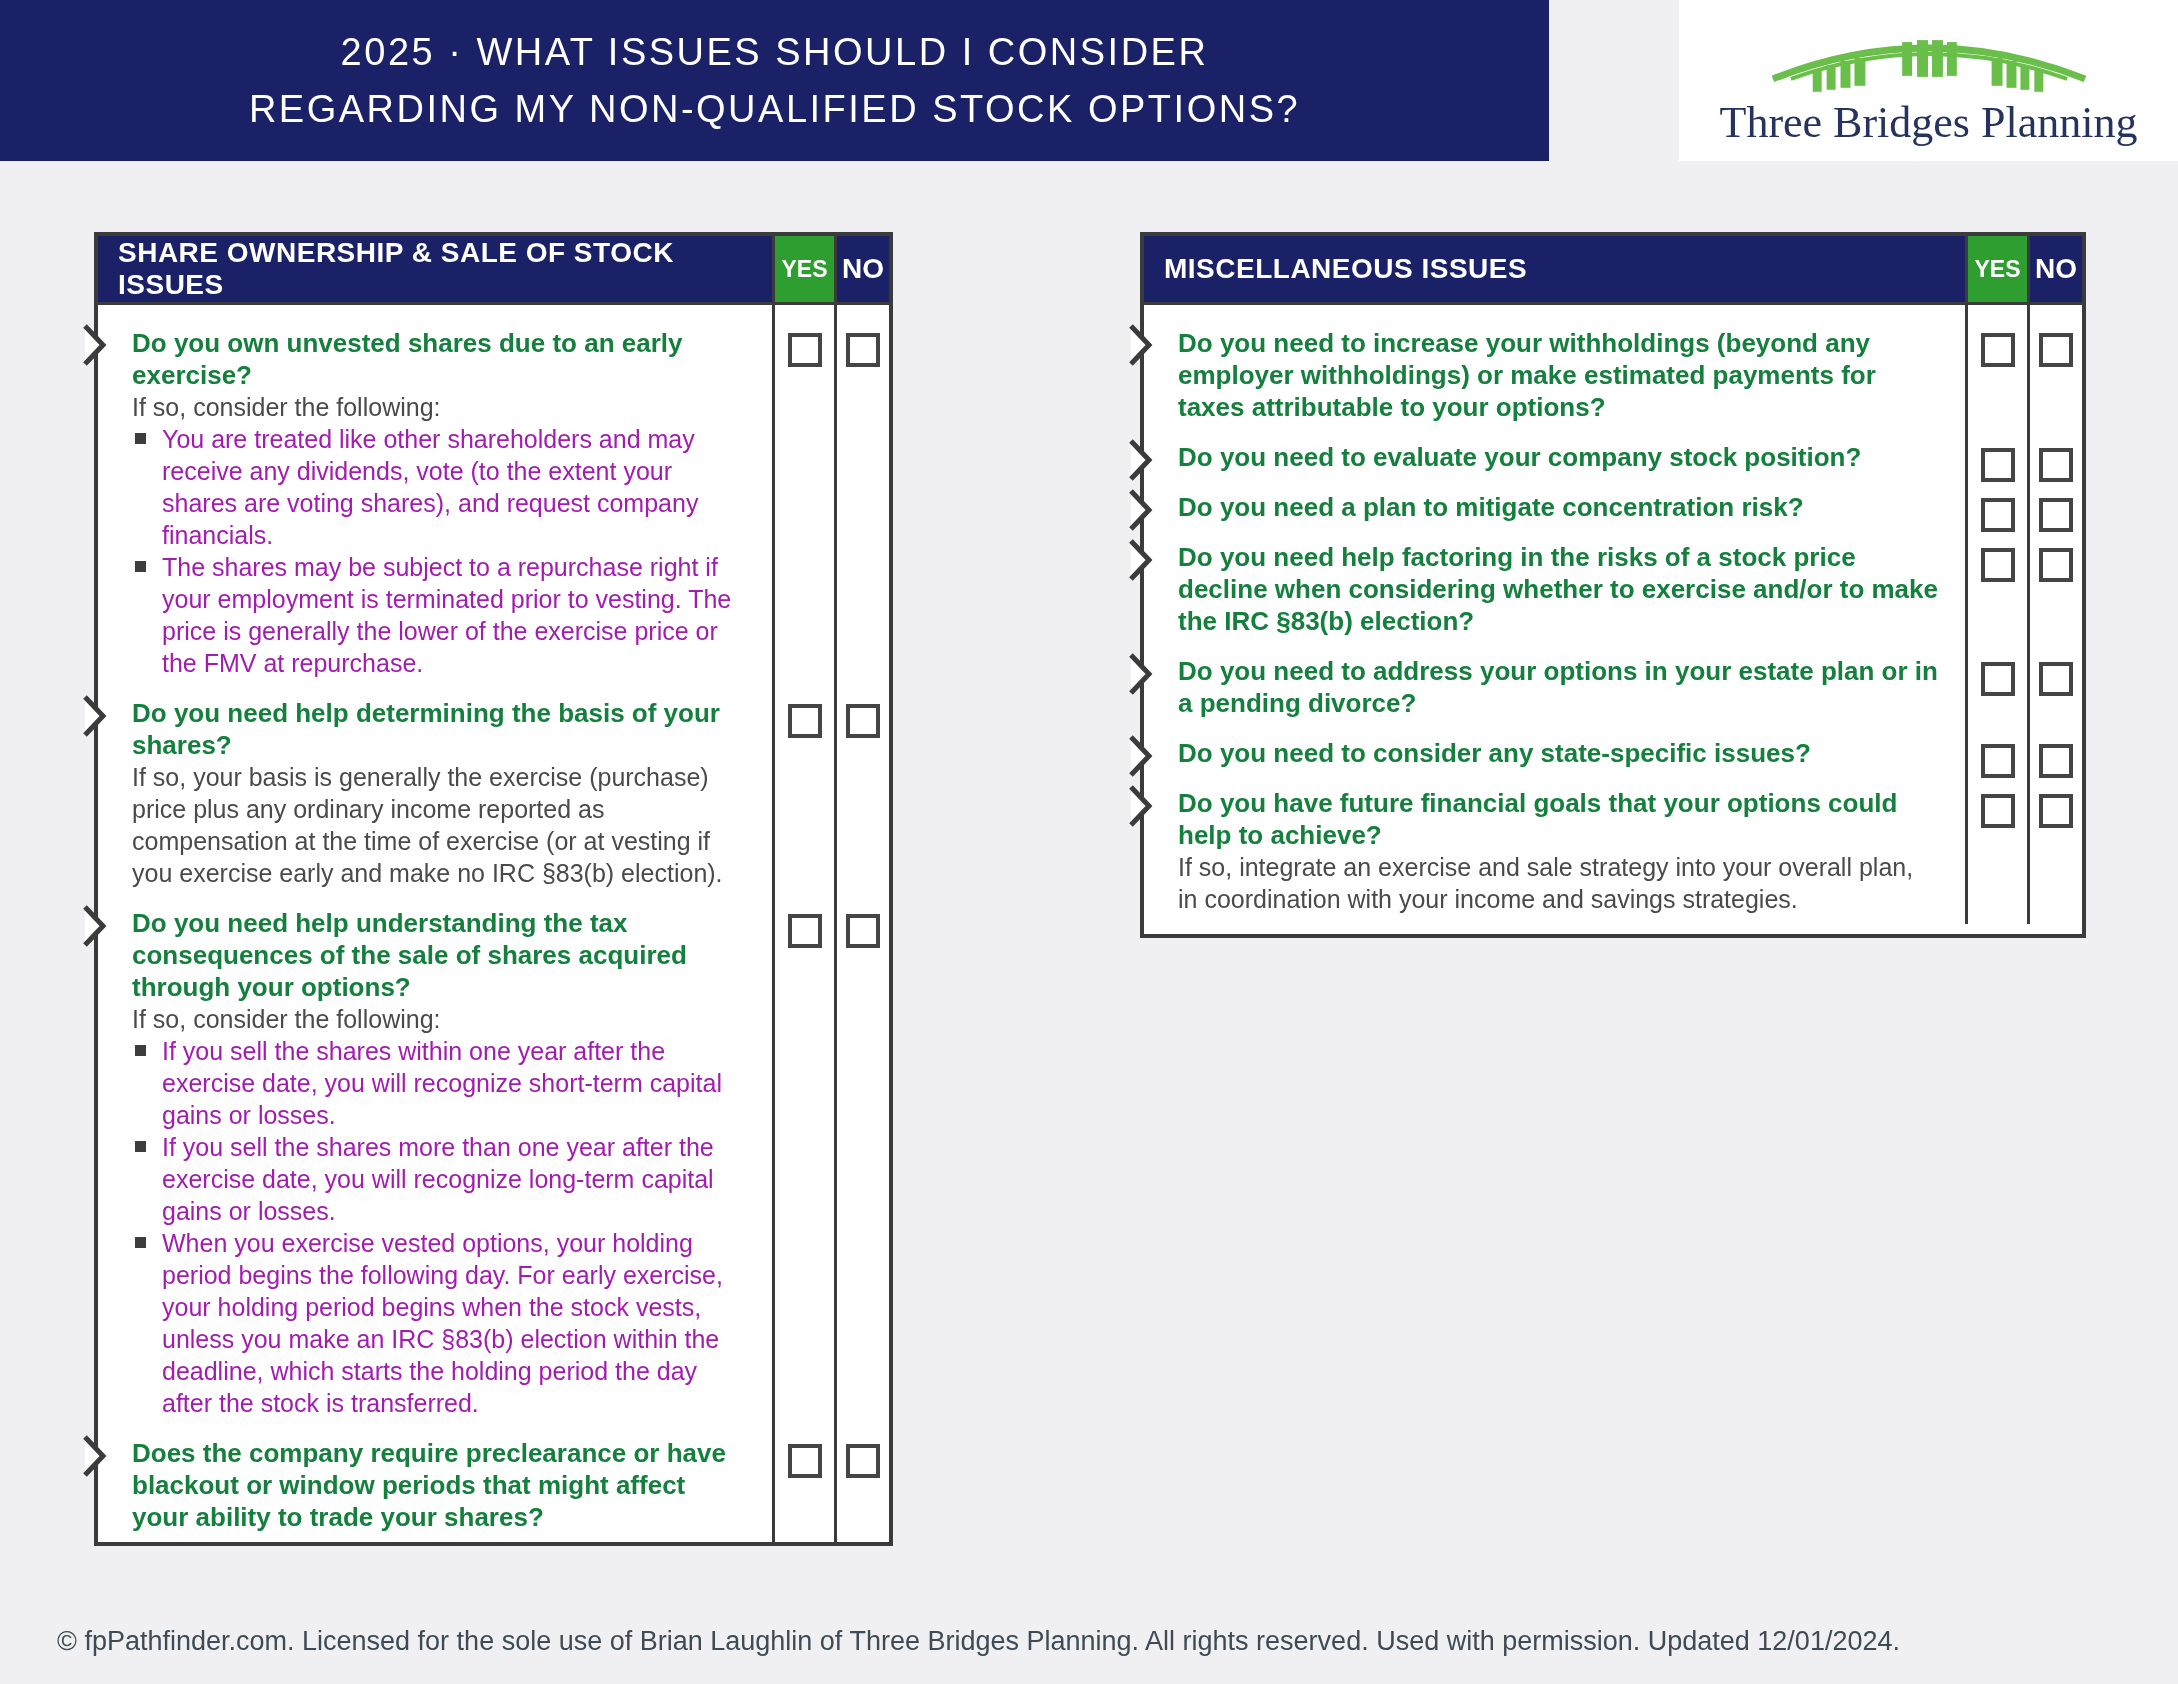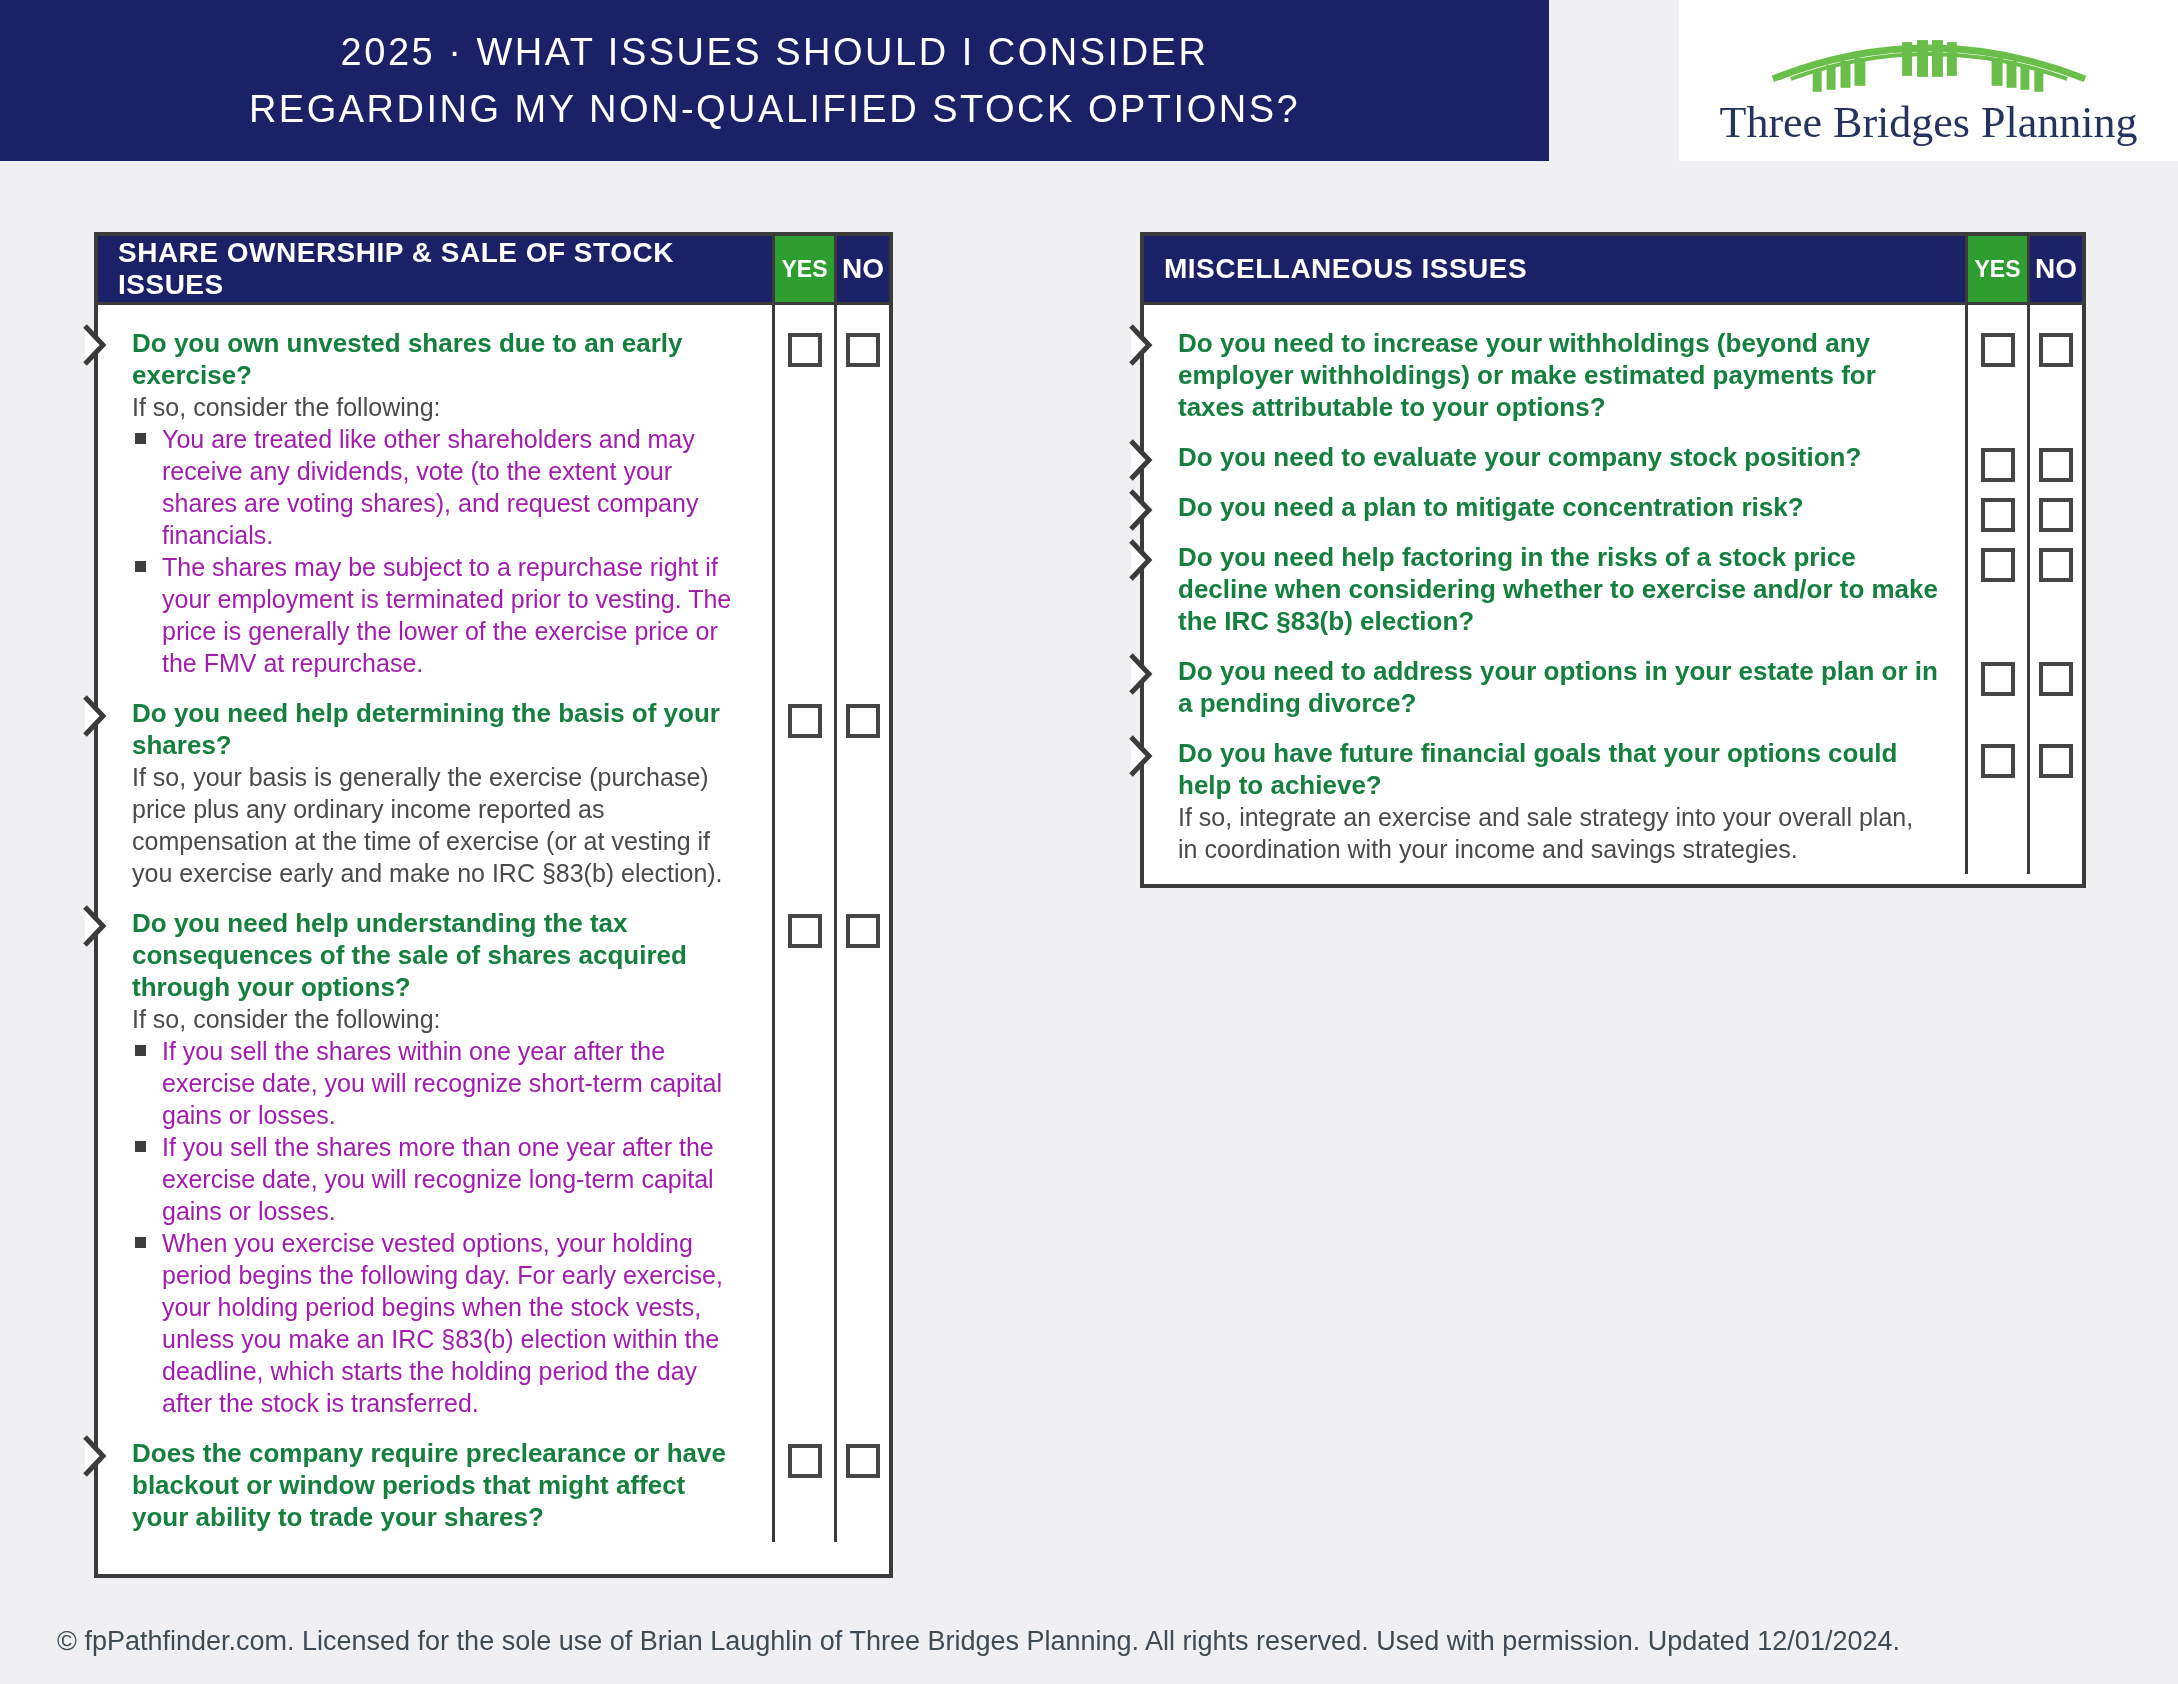--- a/index.html
+++ b/index.html
@@ -27,21 +27,21 @@
     position:absolute;left:1679px;top:0;width:499px;height:161px;background:#ffffff;
     display:flex;flex-direction:column;align-items:center;justify-content:center;gap:0;
   }
   .logo-text{
     font-family:"Liberation Serif", serif;font-size:44px;color:#26335f;line-height:48px;
   }
   
   .panel{
     position:absolute;background:#ffffff;border:4px solid #3b3b3b;box-sizing:border-box;
   }
-  .panel-left{left:94px;top:232px;width:799px;padding-bottom:32px;}
+  .panel-left{left:94px;top:232px;width:799px;padding-bottom:0;}
   .panel-right{left:1140px;top:232px;width:946px;padding-bottom:10px;}
   .prow{display:grid;grid-template-columns:1fr 62px 55px;}
   .phead{border-bottom:3px solid #3b3b3b;height:66px;}
   .ph-main{
     background:#1b2167;color:#ffffff;display:flex;align-items:center;
     padding-left:20px;font-size:28px;font-weight:bold;letter-spacing:0.5px;
   }
   .ph-yes{
     background:#2f9e31;color:#ffffff;border-left:3px solid #3b3b3b;
     display:flex;align-items:center;justify-content:center;font-size:23px;font-weight:bold;
@@ -261,20 +261,34 @@
       <div class="q-title">Do you need to address your options in your estate plan or in a pending divorce?</div>
     </div>
     <div class="cell">
         <div class="checkbox"></div>
       </div>
     <div class="cell">
         <div class="checkbox"></div>
       </div>
   </div>
 
+  <div class="prow qrow">
+    <div class="q-main">
+      <svg class="chev" width="26" height="44" viewBox="0 0 26 44">
+          <path d="M4,3 L22,22 L4,41" fill="#ffffff" stroke="#3b3b3b" stroke-width="5"></path>
+        </svg>
+      <div class="q-title">Do you need to consider any state-specific issues?</div>
+    </div>
+    <div class="cell">
+        <div class="checkbox"></div>
+      </div>
+    <div class="cell">
+        <div class="checkbox"></div>
+      </div>
+  </div>
 
   <div class="prow qrow">
     <div class="q-main">
       <svg class="chev" width="26" height="44" viewBox="0 0 26 44">
           <path d="M4,3 L22,22 L4,41" fill="#ffffff" stroke="#3b3b3b" stroke-width="5"></path>
         </svg>
       <div class="q-title">Do you have future financial goals that your options could help to achieve?</div>
       <div class="q-note">If so, integrate an exercise and sale strategy into your overall plan, in coordination with your income and savings strategies.</div>
     </div>
     <div class="cell">

